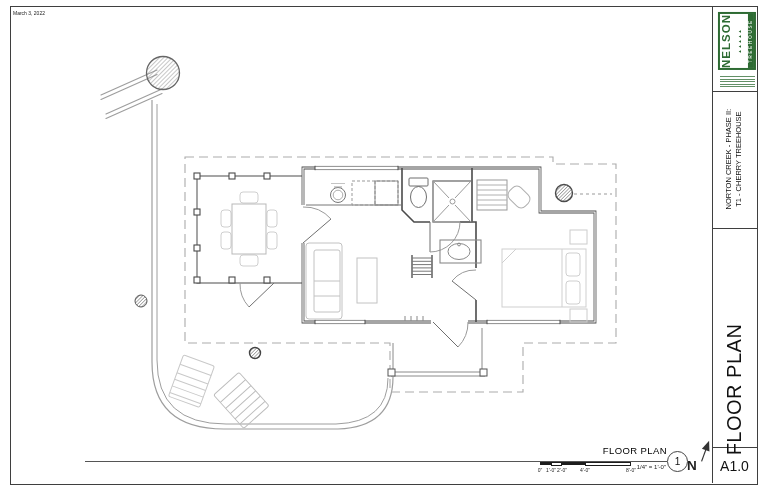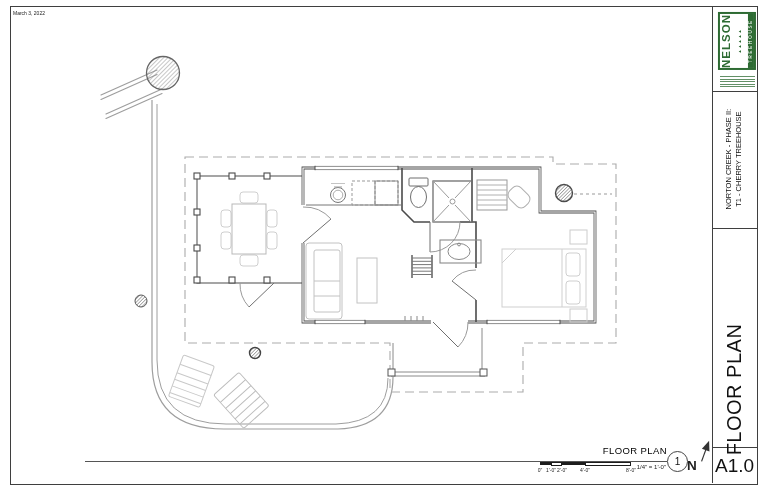--- a/index.html
+++ b/index.html
@@ -22,21 +22,21 @@
   .logo-bar{width:100%;background:#2e6b33;color:#fff;font-size:4.5px;letter-spacing:1.8px;
             text-align:center;padding:1px 0;line-height:1;}
   .logo-fineprint{left:720px;top:76px;width:35px;height:13px;
      background:repeating-linear-gradient(180deg,rgba(46,107,51,.75) 0 1px,transparent 1px 2.6px);}
   
   .cell-project{left:712px;top:91px;width:45px;height:137px;display:flex;align-items:center;justify-content:center;}
   .cell-project .rot{transform:rotate(-90deg);text-align:center;font-size:7.5px;line-height:1.35;white-space:nowrap;}
   .cell-sheet-title{left:712px;top:332px;width:45px;height:114px;display:flex;align-items:center;justify-content:center;}
   .cell-sheet-title .rot{transform:rotate(-90deg);font-size:20px;letter-spacing:.5px;white-space:nowrap;color:#111;}
   .cell-sheet-num{left:712px;top:447px;width:45px;height:37px;display:flex;align-items:center;justify-content:center;
-                  font-size:19px;color:#111;}
+                  font-size:14px;color:#111;}
   
   .title-line{left:85px;top:461px;width:582px;border-top:1px solid #555;}
   .dt-label{left:540px;top:445px;width:127px;text-align:right;font-size:9.5px;letter-spacing:.4px;color:#000;}
   .dt-scale{left:560px;top:464px;width:106px;text-align:right;font-size:6px;color:#222;}
   .dt-bubble{left:667px;top:451px;width:19px;height:19px;border:1px solid #444;border-radius:50%;
              display:flex;align-items:center;justify-content:center;font-size:10px;background:#fff;}
   .north-label{left:687px;top:458px;font-size:13.5px;font-weight:bold;color:#222;}
   
   .scalebar{left:540px;top:462px;width:95px;height:12px;}
   .sb-seg{position:absolute;top:0;height:3px;box-sizing:border-box;}

